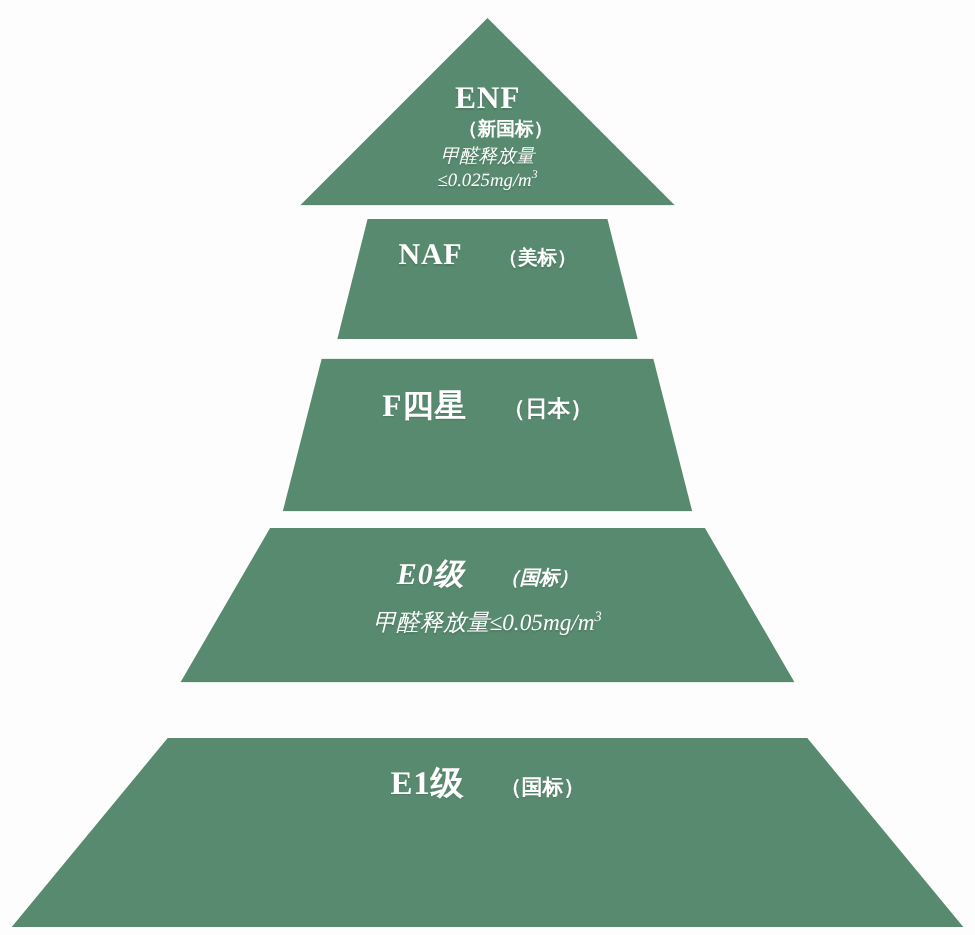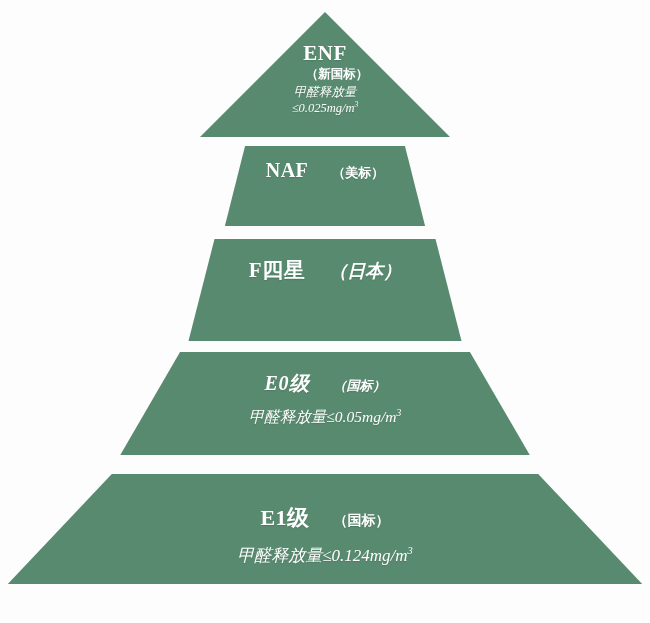--- a/index.html
+++ b/index.html
@@ -59,21 +59,21 @@
   }
 
   
   #tier-enf {
     top: 12px;
     height: 125px;
     clip-path: polygon(50.0% 0%, 69.23% 100%, 30.77% 100%);
     padding-top: 30px;
     justify-content: flex-start;
   }
-  #tier-enf .tier-title   { font-size: 21px; line-height: 23px; }
+  #tier-enf .tier-title   { font-size: 21px; line-height: 23px; margin-top: 12px; }
   #tier-enf .tier-region  { font-size: 12.5px; line-height: 19px; }
   #tier-enf .tier-value   { font-size: 12.5px; line-height: 16px; }
 
   
   #tier-naf {
     top: 146px;
     height: 80px;
     clip-path: polygon(37.7% 0%, 62.3% 0%, 65.4% 100%, 34.6% 100%);
     padding-top: 12px;
     justify-content: flex-start;
@@ -84,41 +84,41 @@
 
   
   #tier-f4 {
     top: 239px;
     height: 102px;
     clip-path: polygon(33.0% 0%, 67.0% 0%, 71.0% 100%, 29.0% 100%);
     padding-top: 18px;
     justify-content: flex-start;
   }
   #tier-f4 .tier-title  { font-size: 21px; line-height: 26px; }
-  #tier-f4 .tier-region { font-size: 18px; font-style: italic; }
+  #tier-f4 .tier-region { font-size: 15px; }
   #tier-f4 .tier-value  { font-size: 16px; line-height: 36px; }
 
   
   #tier-e0 {
     top: 352px;
     height: 103px;
     clip-path: polygon(27.7% 0%, 72.3% 0%, 81.5% 100%, 18.5% 100%);
     padding-top: 18px;
     justify-content: flex-start;
   }
   #tier-e0 .tier-title  { font-size: 20px; line-height: 26px; font-style: italic; }
   #tier-e0 .tier-region { font-size: 13px; }
   #tier-e0 .tier-value  { font-size: 15.5px; line-height: 36px; }
 
   
   #tier-e1 {
-    top: 474px;
-    height: 110px;
+    top: 492px;
+    height: 126px;
     clip-path: polygon(17.2% 0%, 82.8% 0%, 98.8% 100%, 1.2% 100%);
-    padding-top: 30px;
+    padding-top: 16px;
     justify-content: flex-start;
   }
   #tier-e1 .tier-title  { font-size: 22px; line-height: 28px; }
   #tier-e1 .tier-region { font-size: 14px; }
   #tier-e1 .tier-value  { font-size: 17px; line-height: 42px; }
 </style>
 </head>
 <body style="background: rgb(253, 253, 253);">
 
 <div id="pyramid">
@@ -138,16 +138,15 @@
     <div class="tier-title"><span>F四星</span><span class="tier-region">（日本）</span></div>
   </div>
 
   <div class="tier" id="tier-e0" style="--green: #588a6f; color: rgb(255, 255, 255);">
     <div class="tier-title"><span>E0级</span><span class="tier-region">（国标）</span></div>
     <div class="tier-value"><span>甲醛释放量≤0.05mg/m</span><span class="sup">3</span></div>
   </div>
 
   <div class="tier" id="tier-e1" style="--green: #588a6f; color: rgb(255, 255, 255);">
     <div class="tier-title"><span>E1级</span><span class="tier-region">（国标）</span></div>
-    <div class="tier-value"><span>甲醛释放量≤0.124mg/m</span><span class="sup">3</span></div>
   </div>
 
 </div>
 
 </body></html>

